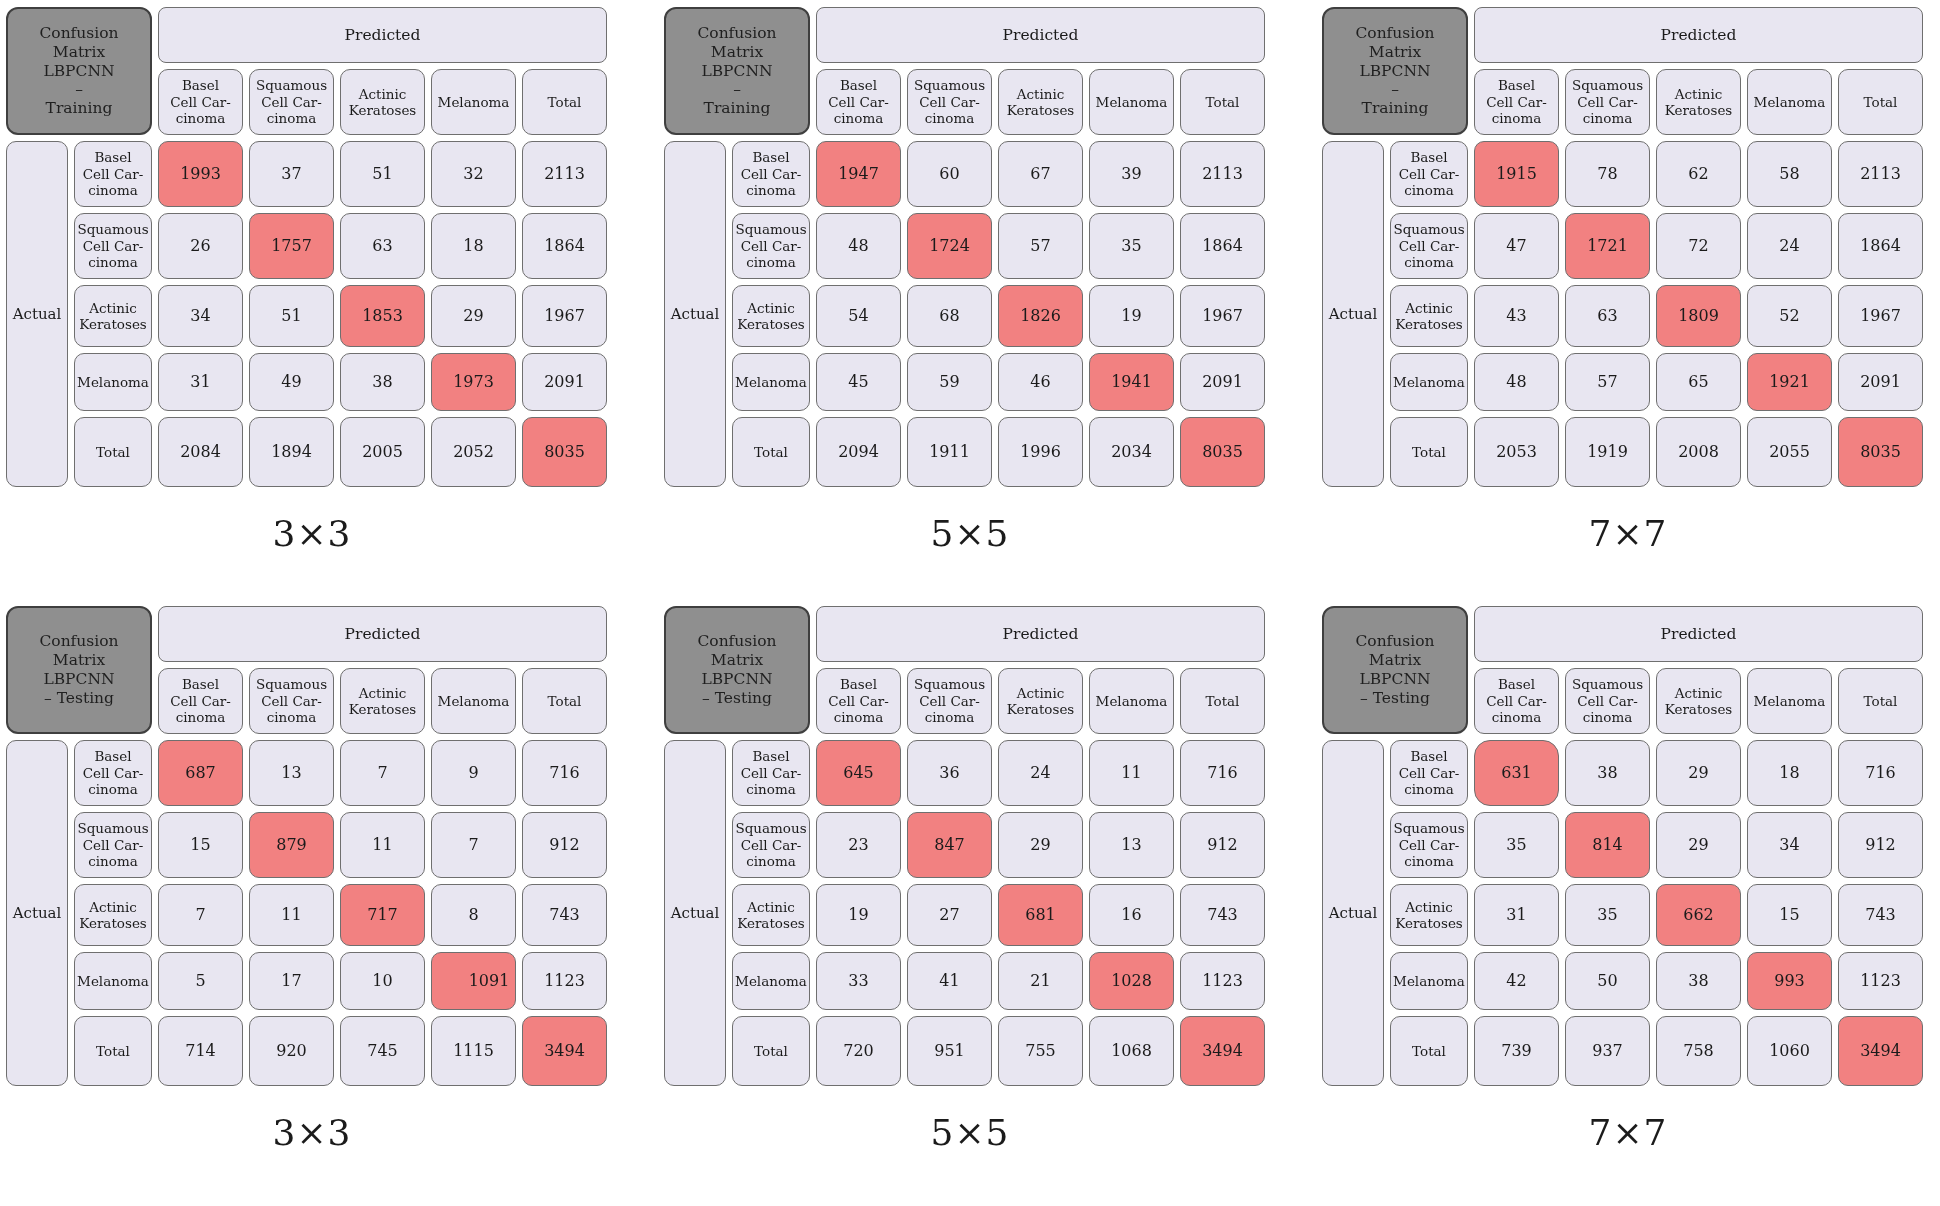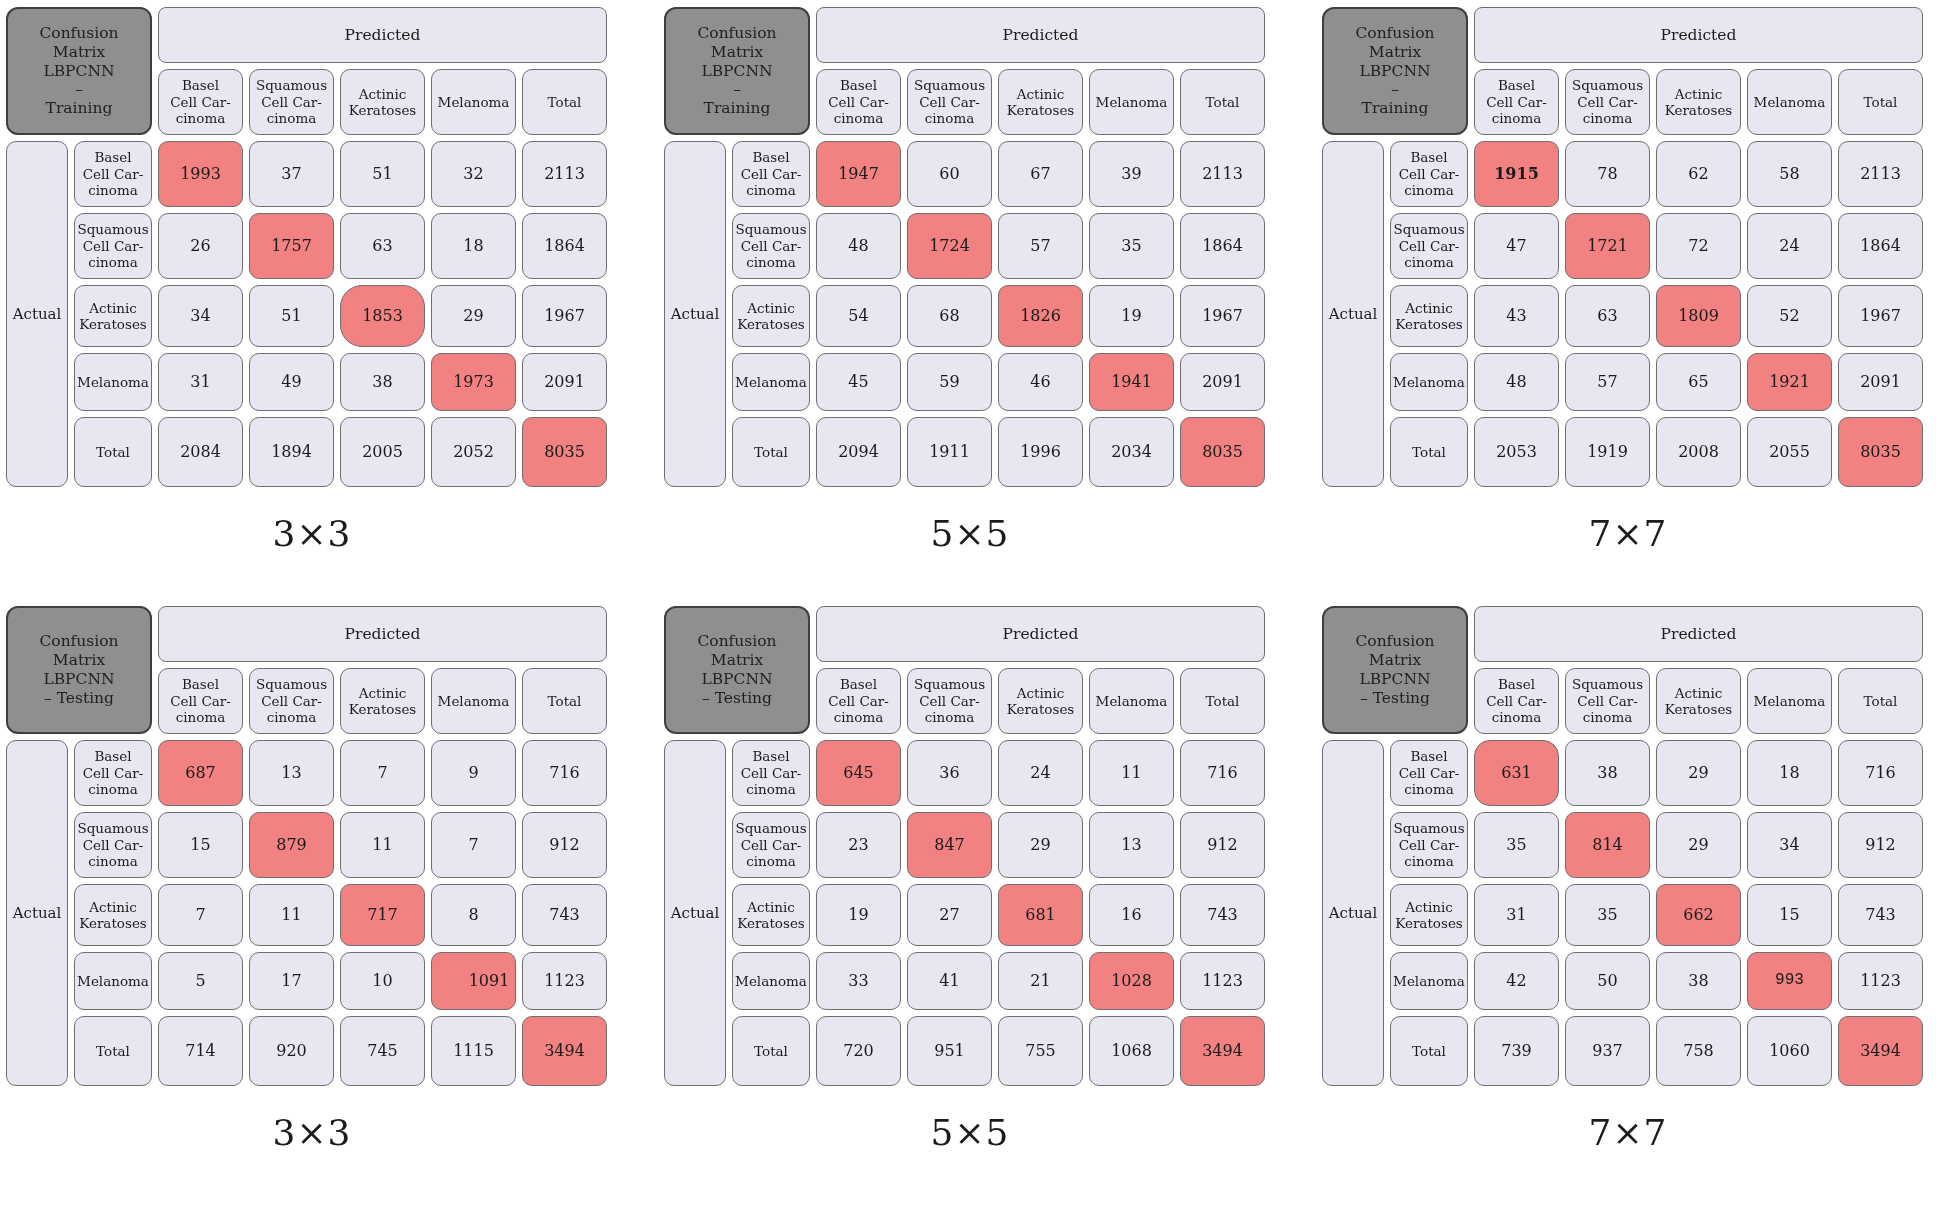--- a/index.html
+++ b/index.html
@@ -103,21 +103,21 @@
 cinoma</div>
         <div class="cell num" style="grid-area: 4 / 3;">26</div>
         <div class="cell num red" style="grid-area: 4 / 4;">1757</div>
         <div class="cell num" style="grid-area: 4 / 5;">63</div>
         <div class="cell num" style="grid-area: 4 / 6;">18</div>
         <div class="cell num" style="grid-area: 4 / 7;">1864</div>
         <div class="cell rowhead" style="grid-area: 5 / 2;">Actinic
 Keratoses</div>
         <div class="cell num" style="grid-area: 5 / 3;">34</div>
         <div class="cell num" style="grid-area: 5 / 4;">51</div>
-        <div class="cell num red" style="grid-area: 5 / 5; border-radius: 22px;">1853</div>
+        <div class="cell num red" style="grid-area: 5 / 5;">1853</div>
         <div class="cell num" style="grid-area: 5 / 6;">29</div>
         <div class="cell num" style="grid-area: 5 / 7;">1967</div>
         <div class="cell rowhead" style="grid-area: 6 / 2;">Melanoma</div>
         <div class="cell num" style="grid-area: 6 / 3;">31</div>
         <div class="cell num" style="grid-area: 6 / 4;">49</div>
         <div class="cell num" style="grid-area: 6 / 5;">38</div>
         <div class="cell num red" style="grid-area: 6 / 6;">1973</div>
         <div class="cell num" style="grid-area: 6 / 7;">2091</div>
         <div class="cell rowhead" style="grid-area: 7 / 2;">Total</div>
         <div class="cell num" style="grid-area: 7 / 3;">2084</div>
@@ -200,21 +200,21 @@
 Cell Car-
 cinoma</div>
         <div class="cell colhead" style="grid-area: 2 / 5;">Actinic
 Keratoses</div>
         <div class="cell colhead" style="grid-area: 2 / 6;">Melanoma</div>
         <div class="cell colhead" style="grid-area: 2 / 7;">Total</div>
         <div class="cell actual" style="grid-area: 3 / 1 / span 5;">Actual</div>
         <div class="cell rowhead" style="grid-area: 3 / 2;">Basel
 Cell Car-
 cinoma</div>
-        <div class="cell num red" style="grid-area: 3 / 3; font-weight: bold;">1915</div>
+        <div class="cell num red" style="grid-area: 3 / 3;">1915</div>
         <div class="cell num" style="grid-area: 3 / 4;">78</div>
         <div class="cell num" style="grid-area: 3 / 5;">62</div>
         <div class="cell num" style="grid-area: 3 / 6;">58</div>
         <div class="cell num" style="grid-area: 3 / 7;">2113</div>
         <div class="cell rowhead" style="grid-area: 4 / 2;">Squamous
 Cell Car-
 cinoma</div>
         <div class="cell num" style="grid-area: 4 / 3;">47</div>
         <div class="cell num red" style="grid-area: 4 / 4;">1721</div>
         <div class="cell num" style="grid-area: 4 / 5;">72</div>
@@ -392,21 +392,21 @@
 Keratoses</div>
         <div class="cell num" style="grid-area: 5 / 3;">31</div>
         <div class="cell num" style="grid-area: 5 / 4;">35</div>
         <div class="cell num red" style="grid-area: 5 / 5;">662</div>
         <div class="cell num" style="grid-area: 5 / 6;">15</div>
         <div class="cell num" style="grid-area: 5 / 7;">743</div>
         <div class="cell rowhead" style="grid-area: 6 / 2;">Melanoma</div>
         <div class="cell num" style="grid-area: 6 / 3;">42</div>
         <div class="cell num" style="grid-area: 6 / 4;">50</div>
         <div class="cell num" style="grid-area: 6 / 5;">38</div>
-        <div class="cell num red" style="grid-area: 6 / 6; font-family: Liberation Mono, monospace;">993</div>
+        <div class="cell num red" style="grid-area: 6 / 6;">993</div>
         <div class="cell num" style="grid-area: 6 / 7;">1123</div>
         <div class="cell rowhead" style="grid-area: 7 / 2;">Total</div>
         <div class="cell num" style="grid-area: 7 / 3;">739</div>
         <div class="cell num" style="grid-area: 7 / 4;">937</div>
         <div class="cell num" style="grid-area: 7 / 5;">758</div>
         <div class="cell num" style="grid-area: 7 / 6;">1060</div>
         <div class="cell num red" style="grid-area: 7 / 7;">3494</div>
       </div>
     <div class="caption">7×7</div>
   </div>

